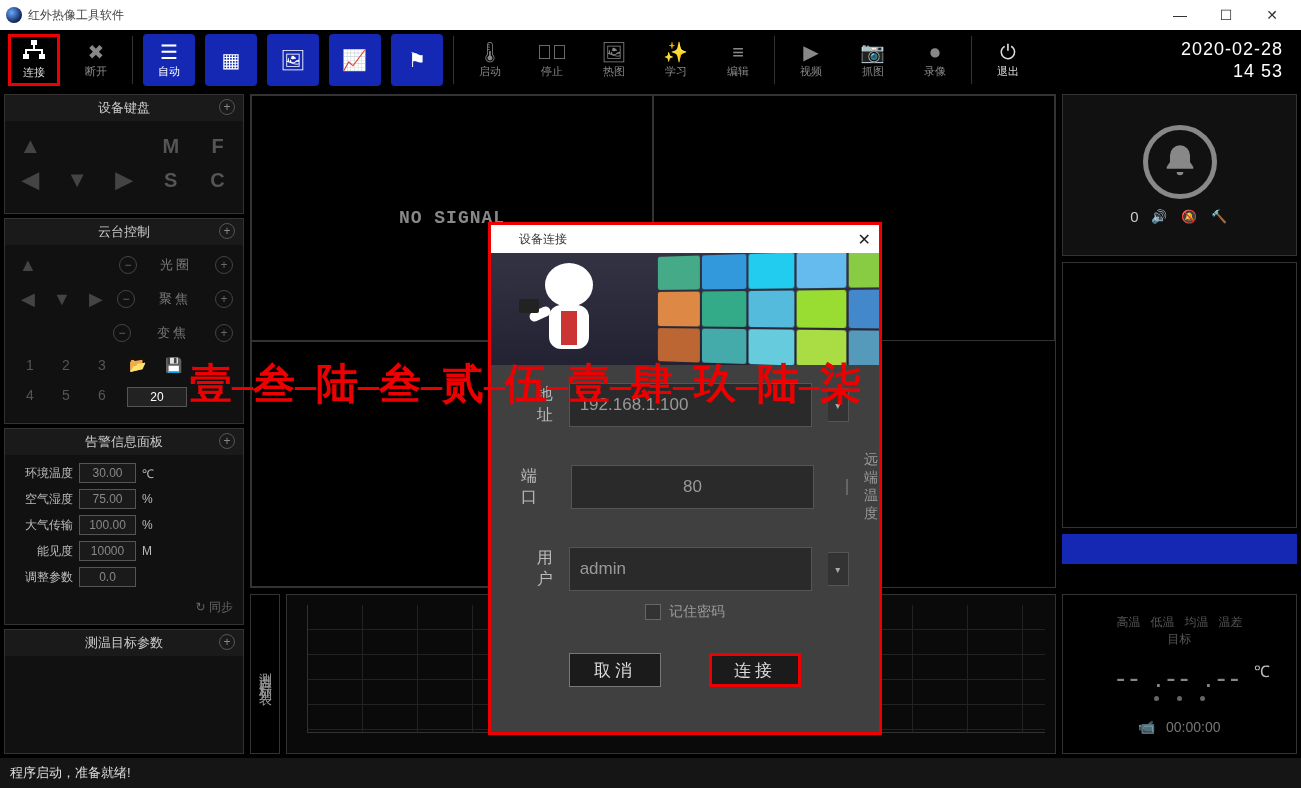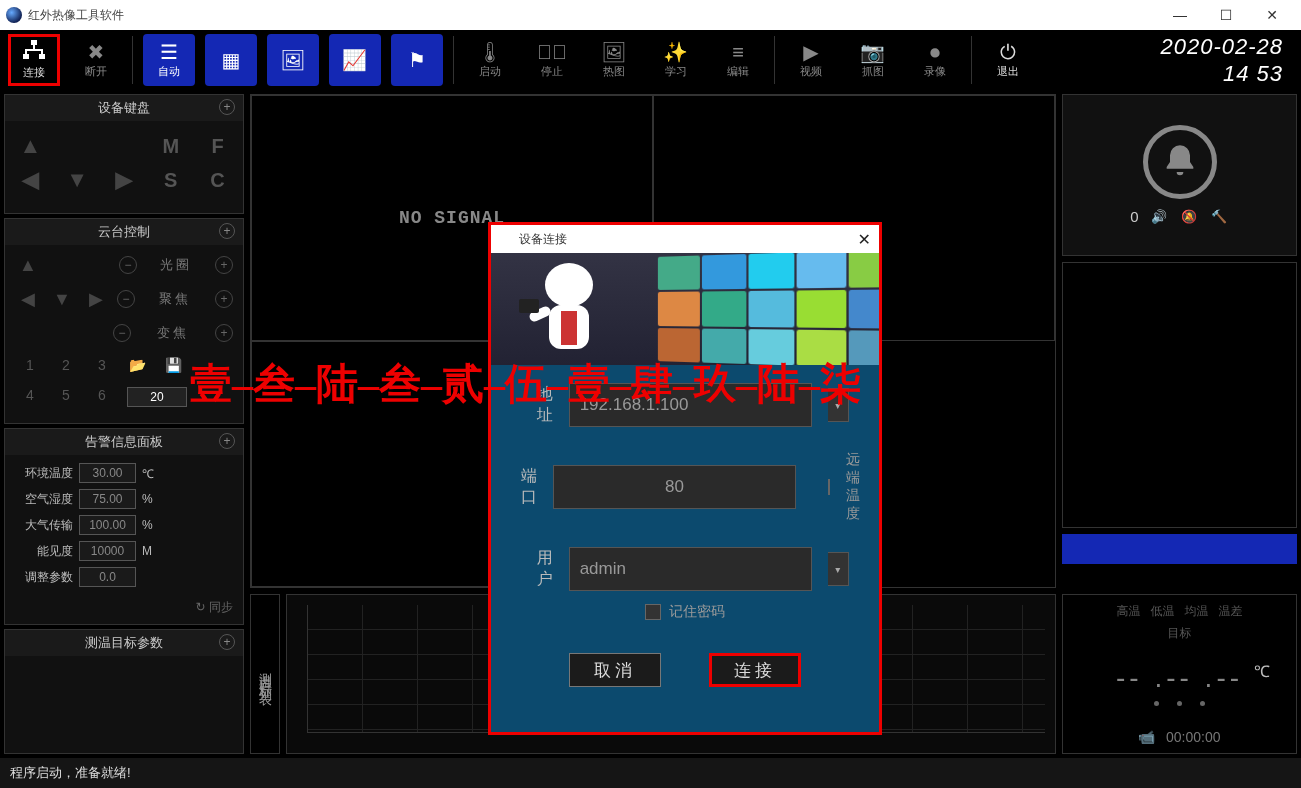--- a/index.html
+++ b/index.html
@@ -35,22 +35,22 @@
     width:52px;height:52px;display:flex;flex-direction:column;align-items:center;justify-content:center;
     color:#888; font-size:11px; gap:2px;
   }
   .tb-btn.active-blue { background:#1428b4; color:#fff; border-radius:4px; }
   .tb-btn.red-box { border:3px solid #e00; }
   .tb-btn .ic { font-size:20px; line-height:1; }
   .tb-btn.white .ic { color:#ddd; }
   .tb-btn.white { color:#ddd; }
   .tb-sep { width:1px;height:48px;background:#333; }
   .datetime {
-    margin-left:auto; text-align:right; color:#fff;font-size:22px;
-    line-height:1.25; padding-right:10px;letter-spacing:1px;font-style:italic;
+    margin-left:auto; text-align:right; color:#fff;font-size:18px;
+    line-height:1.25; padding-right:10px;letter-spacing:1px;
   }
   
   .body {
     display:flex; height:calc(100% - 30px - 60px - 30px);
     padding:4px; gap:6px;
   }
   .col-left { width:240px; display:flex; flex-direction:column; gap:4px; }
   .col-center { flex:1; display:flex; flex-direction:column; gap:6px; }
   .col-right { width:235px; display:flex; flex-direction:column; gap:6px; }
 
@@ -115,38 +115,38 @@
   .alarm-body{height:160px;display:flex;flex-direction:column;align-items:center;justify-content:center;gap:4px;}
   .bell {
     width:74px;height:74px;border:5px solid #888;border-radius:50%;
     display:flex;align-items:center;justify-content:center;
   }
   .bell svg { fill:#888; }
   .counter-row { display:flex;align-items:center;gap:12px;color:#ccc;font-size:15px; padding-top:4px;}
   .aricon { width:18px;height:18px;display:flex;align-items:center;justify-content:center;color:#aaa;font-size:13px; }
   .big-panel{flex:1;border:1px solid #333;}
   .blue-strip{height:30px;background:#1428b4;}
-  .temp-box{height:160px;border:1px solid #333;display:flex;flex-direction:column;align-items:center;justify-content:space-between;padding:8px;margin-top:24px;}
+  .temp-box{height:160px;border:1px solid #333;display:flex;flex-direction:column;align-items:center;justify-content:center;padding:8px;margin-top:24px;}
   .temp-hd{display:flex;gap:10px;color:#555;font-size:12px;}
   .temp-val{font-size:28px;color:#888;letter-spacing:4px;margin-top:14px;position:relative;width:100%;text-align:center;}
   .degc{position:absolute;right:14px;top:-2px;color:#bbb;font-size:16px;}
   .dotsrow{display:flex;gap:18px;justify-content:center;margin-top:2px;}
   .dotsrow span{width:5px;height:5px;background:#666;border-radius:50%;}
   .rec-row{display:flex;align-items:center;gap:10px;color:#777;font-size:14px;justify-content:center;margin-top:18px;}
 
   
   .statusbar {
     position:absolute;left:0;right:0;bottom:0;height:30px;background:#151515;
     color:#ddd;font-size:13px;display:flex;align-items:center;padding:0 10px;
   }
 
   
   .modal-wrap{
     position:absolute;left:488px;top:222px;width:394px;height:513px;
-    border:3px solid #e00;background:#0c4a6e;z-index:50;
+    border:3px solid #e00;background:#404040;z-index:50;
   }
   .modal-title{
     height:28px;background:#fff;color:#333;display:flex;align-items:center;gap:6px;padding:0 8px;font-size:12px;
   }
   .modal-title .app-icon{width:14px;height:14px;}
   .modal-close{margin-left:auto;font-size:16px;color:#222;}
   .modal-banner{
     height:112px;background:linear-gradient(#334,#223);position:relative;overflow:hidden;
   }
   .banner-wall{
@@ -157,21 +157,21 @@
   .banner-wall div{border-radius:2px;}
   .figure{
     position:absolute;left:18px;bottom:-6px;width:120px;height:120px;
   }
   .modal-body{padding:18px 30px 0;display:flex;flex-direction:column;gap:24px;}
   .mrow{display:flex;align-items:center;gap:16px;}
   .mlabel{width:42px;color:#bbb;font-size:16px;text-align:right;}
   .minput{
     flex:1;height:44px;border:1px solid #555;background:#2a2a2a;color:#999;font-size:17px;padding:0 10px;
   }
-  .minput.small{flex:0 0 78px;text-align:center;}
+  .minput.small{flex:0 0 78px;text-align:center;margin-left:18px;}
   .mdropbtn{width:28px;height:34px;border:1px solid #555;border-left:none;background:#333;color:#aaa;display:flex;align-items:center;justify-content:center;font-size:10px;}
   .chk{width:16px;height:16px;border:1px solid #666;background:#333;}
   .chk-lbl{color:#999;font-size:14px;}
   .dots{letter-spacing:4px;color:#888;}
   .btn-row{display:flex;gap:48px;justify-content:center;margin-top:8px;}
   .mbtn{
     width:92px;height:34px;border:1px solid #777;background:#1b1b1b;color:#ddd;font-size:17px;
     display:flex;align-items:center;justify-content:center;letter-spacing:4px;
   }
   .mbtn.primary{border:3px solid #e00;}

